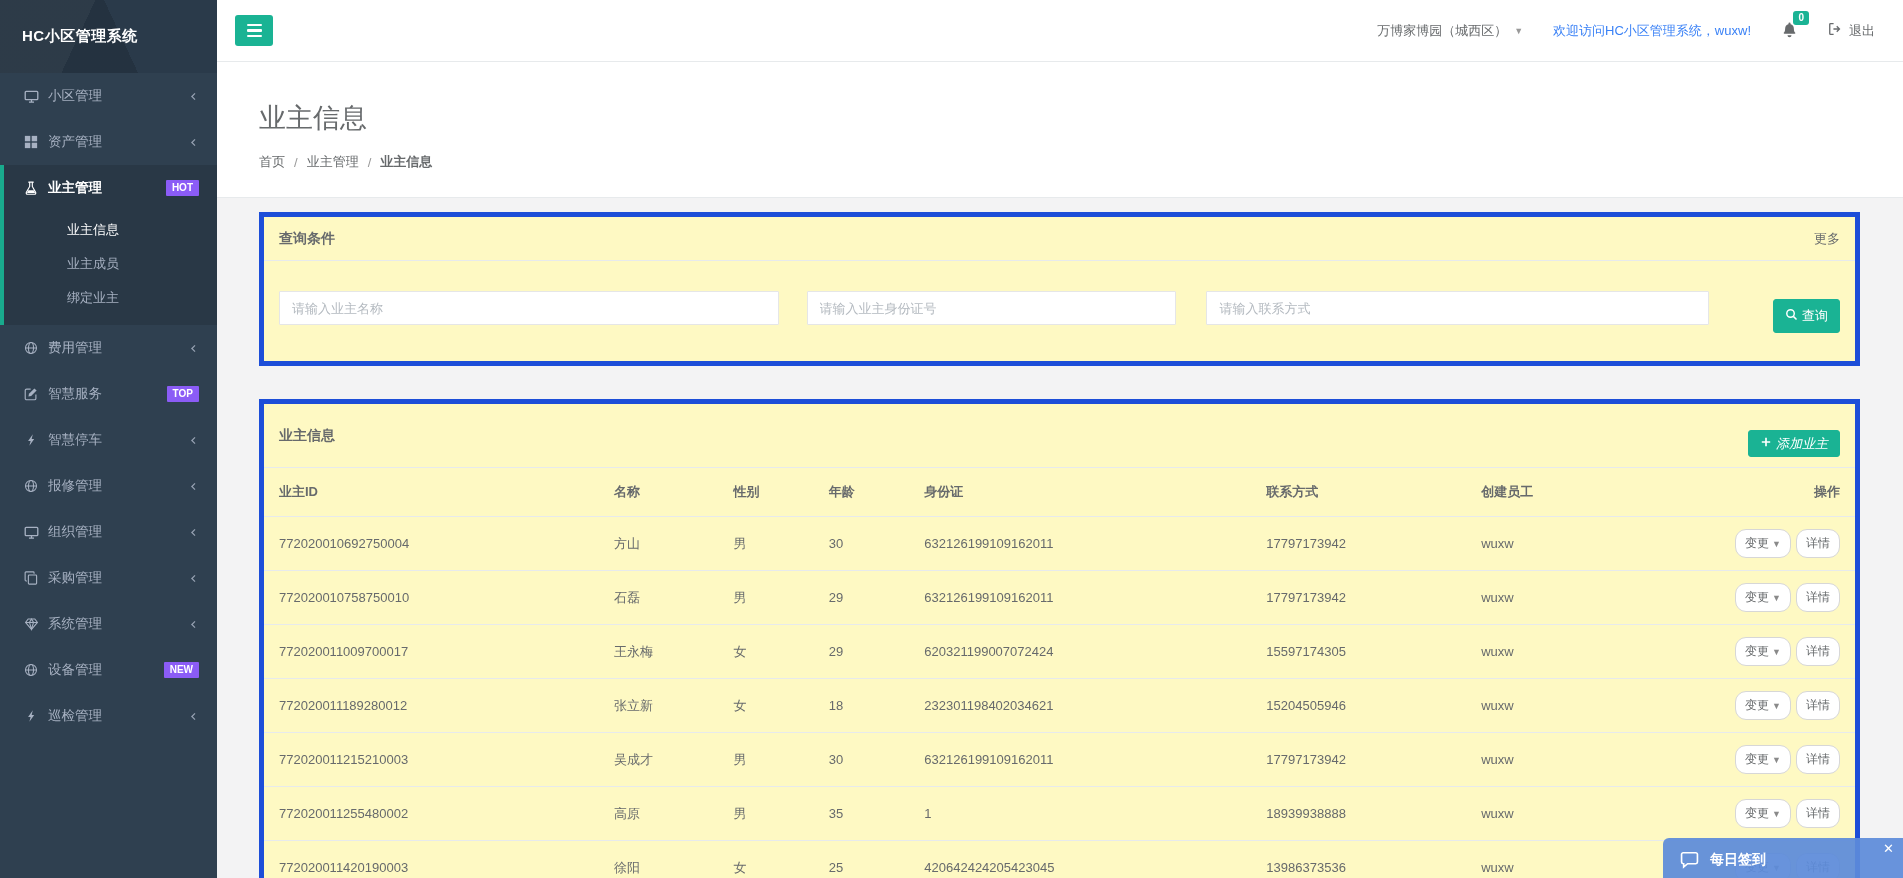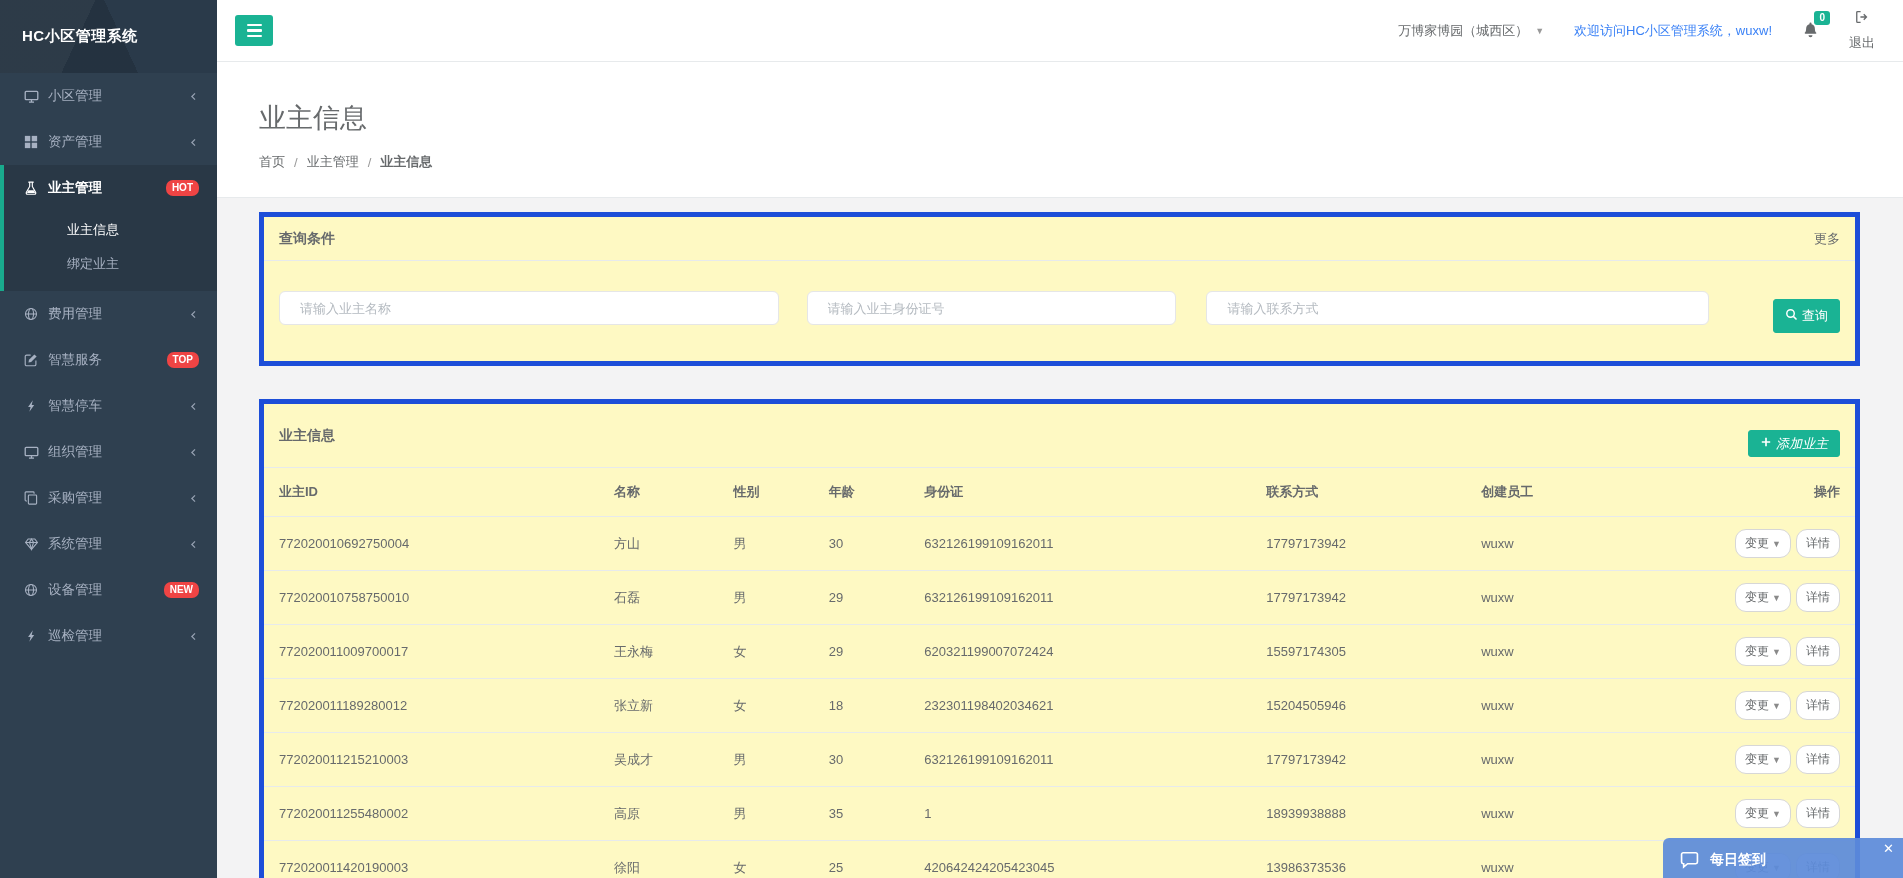--- a/index.html
+++ b/index.html
@@ -24,22 +24,22 @@
   .nav-item{color:#a7b1c2;}
   .nav-link{
     display:flex;align-items:center;gap:9px;cursor:pointer;
     padding:14px 18px 14px 23px;font-size:13.5px;
   }
   .nav-item.active{background:#293846;border-left:4px solid #19aa8d;}
   .nav-item.active>.nav-link{color:#fff;font-weight:bold;padding-left:19px;}
   .mi{display:inline-flex;width:16px;justify-content:center;align-items:center;flex:0 0 16px;}
   .chev{margin-left:auto;display:inline-flex;opacity:.85;}
   .badge{
-    margin-left:auto;background:#ef4444;color:#fff;font-size:10px;font-weight:bold;
-    padding:3px 6px;border-radius:7px;line-height:1;
+    margin-left:auto;background:#8b5cf6;color:#fff;font-size:10px;font-weight:bold;
+    padding:3px 6px;border-radius:1px;line-height:1;
   }
   ul.submenu{list-style:none;margin:0;padding:2px 0 10px;}
   ul.submenu li{padding:8px 10px 8px 63px;font-size:13px;color:#a7b1c2;cursor:pointer;}
   ul.submenu li.current{color:#fff;}
 
   
   .main{flex:1;display:flex;flex-direction:column;min-width:0;position:relative;}
   .navbar{
     height:62px;flex:0 0 62px;background:#fff;border-bottom:1px solid #e7eaec;
     display:flex;align-items:center;padding:0 28px 0 18px;box-sizing:border-box;
@@ -51,41 +51,41 @@
   .hamburger span{width:15px;height:2.4px;background:#fff;border-radius:1px;}
   .nav-right{margin-left:auto;display:flex;align-items:center;gap:30px;color:#676a6c;}
   .community{display:flex;align-items:center;gap:7px;cursor:pointer;}
   .caret{font-size:9px;color:#999;}
   .welcome{color:#3b82f6;}
   .bell-wrap{position:relative;cursor:pointer;color:#676a6c;display:inline-flex;}
   .bell-badge{
     position:absolute;top:-10px;right:-11px;background:#1ab394;color:#fff;
     font-size:10px;font-weight:bold;padding:2px 5px;border-radius:3px;line-height:1;
   }
-  .logout{display:flex;align-items:center;gap:7px;cursor:pointer;color:#676a6c;flex-direction:column;}
+  .logout{display:flex;align-items:center;gap:7px;cursor:pointer;color:#676a6c;}
 
   .page-heading{background:#fff;padding:38px 43px 26px 42px;border-bottom:1px solid #e7eaec;}
   .page-title{margin:0 0 17px;font-size:27px;font-weight:100;color:#676a6c;}
   .breadcrumb{display:flex;gap:9px;font-size:13px;color:#676a6c;align-items:center;}
   .breadcrumb .sep{color:#999;}
   .breadcrumb .crumb{cursor:pointer;}
   .breadcrumb .active{font-weight:bold;cursor:default;}
 
   .content{padding:14px 43px 0 42px;flex:1;}
 
   .ibox{background:#fef9c3;border:5px solid #1d4ed8;}
   .ibox-title{display:flex;align-items:center;padding:13px 15px 12px;border-bottom:1px solid #e7eaec;}
   .ibox-title h5{margin:0;font-size:14px;font-weight:bold;color:#676a6c;}
   .more-link{margin-left:auto;color:#676a6c;cursor:pointer;}
 
   .query-body{padding:22px 15px 28px;}
   .query-form{display:flex;align-items:center;}
   .form-input{
-    height:34px;box-sizing:border-box;border:1px solid #e5e6e7;border-radius:6px;
-    padding:6px 20px;font-size:13px;color:#676a6c;outline:none;
+    height:34px;box-sizing:border-box;border:1px solid #e5e6e7;border-radius:1px;
+    padding:6px 12px;font-size:13px;color:#676a6c;outline:none;
     font-family:"Liberation Sans","DejaVu Sans",sans-serif;
   }
   .form-input::placeholder{color:#b4bac0;}
   .in1{width:32%;}
   .in2{width:23.7%;margin-left:28px;}
   .in3{width:32.2%;margin-left:30px;}
   .btn-primary{
     margin-left:auto;background:#1ab394;border:1px solid #1ab394;color:#fff;
     border-radius:3px;font-size:13px;padding:0 11px;height:34px;cursor:pointer;
     display:inline-flex;align-items:center;gap:4px;
@@ -176,20 +176,21 @@
               <svg width="14" height="14" viewBox="0 0 16 16">
                 <path d="M5.4 1.3h5.2M6.5 1.6v4.6L2.7 13a1.4 1.4 0 0 0 1.2 2.1h8.2a1.4 1.4 0 0 0 1.2-2.1L9.5 6.2V1.6" fill="none" stroke="currentColor" stroke-width="1.3" stroke-linecap="round"></path>
                 <path d="M5 10.6h6.1l1.6 3H3.4z" fill="currentColor"></path>
               </svg>
             </span>
             <span>业主管理</span>
             <span class="badge">HOT</span>
           </div>
           <ul class="submenu">
             <li class="current">业主信息</li>
+            <li class="">业主成员</li>
             <li class="">绑定业主</li>
           </ul>
         </li>
         <li class="nav-item">
           <div class="nav-link">
             <span class="mi">
               <svg width="14" height="14" viewBox="0 0 16 16" fill="none" stroke="currentColor" stroke-width="1.2">
                 <circle cx="8" cy="8" r="6.3"></circle>
                 <ellipse cx="8" cy="8" rx="2.9" ry="6.3"></ellipse>
                 <path d="M1.8 8h12.4"></path>
@@ -216,20 +217,37 @@
           </div>
         </li>
         <li class="nav-item">
           <div class="nav-link">
             <span class="mi">
               <svg width="13" height="14" viewBox="0 0 16 16" fill="currentColor">
                 <path d="M9.6 1L3.8 9.2h3.1L5.4 15l5.9-8.2H8.2z"></path>
               </svg>
             </span>
             <span>智慧停车</span>
+            <span class="chev">
+              <svg width="11" height="11" viewBox="0 0 16 16" fill="none" stroke="currentColor" stroke-width="1.8">
+                <path d="M10.2 3.4 5.6 8l4.6 4.6"></path>
+              </svg>
+            </span>
+          </div>
+        </li>
+        <li class="nav-item">
+          <div class="nav-link">
+            <span class="mi">
+              <svg width="14" height="14" viewBox="0 0 16 16" fill="none" stroke="currentColor" stroke-width="1.2">
+                <circle cx="8" cy="8" r="6.3"></circle>
+                <ellipse cx="8" cy="8" rx="2.9" ry="6.3"></ellipse>
+                <path d="M1.8 8h12.4"></path>
+              </svg>
+            </span>
+            <span>报修管理</span>
             <span class="chev">
               <svg width="11" height="11" viewBox="0 0 16 16" fill="none" stroke="currentColor" stroke-width="1.8">
                 <path d="M10.2 3.4 5.6 8l4.6 4.6"></path>
               </svg>
             </span>
           </div>
         </li>
         <li class="nav-item">
           <div class="nav-link">
             <span class="mi">

